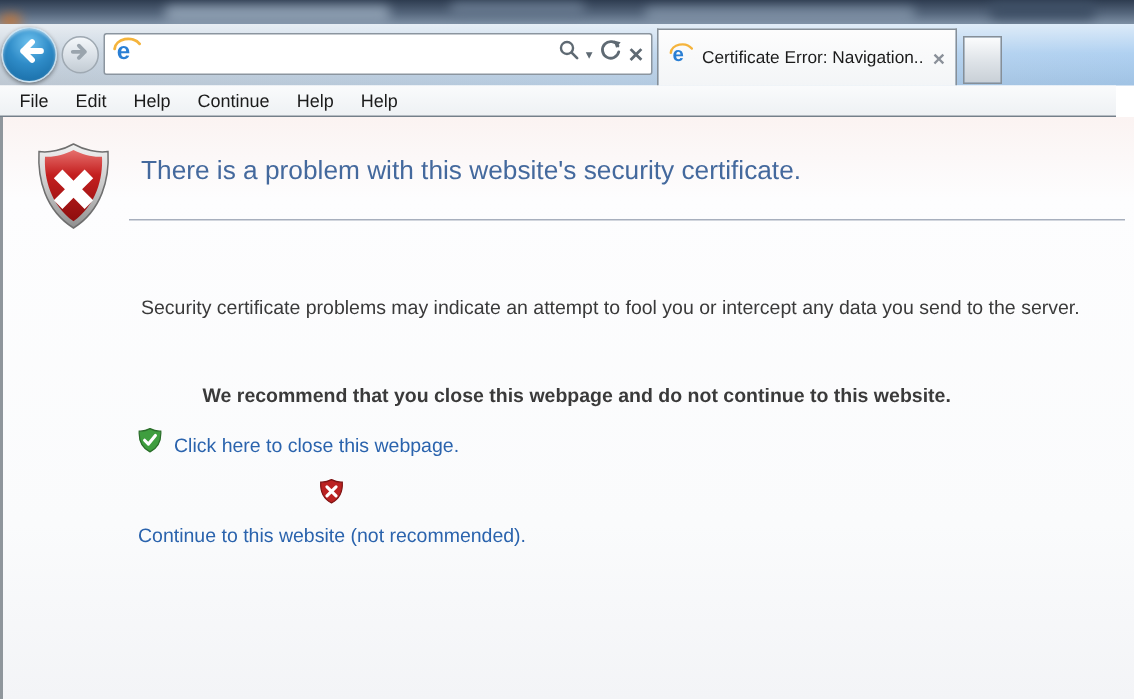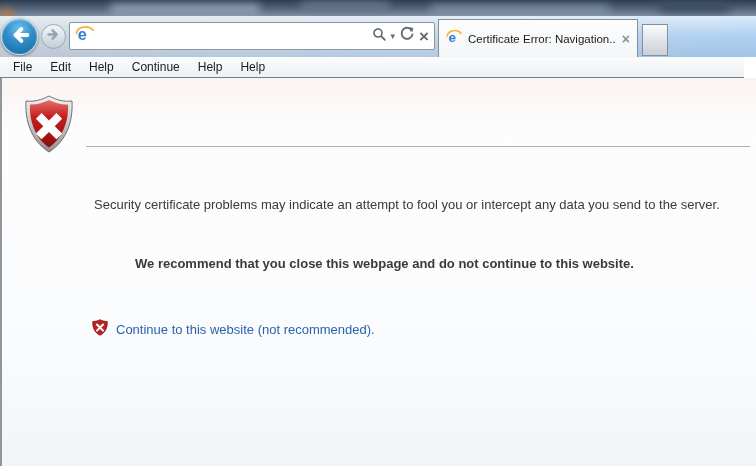--- a/index.html
+++ b/index.html
@@ -94,21 +94,21 @@
   .rule {
     position:absolute; left:84px; top:68px; width:664px; height:1px;
     background:#a7afbd;
   }
   .para { position:absolute; left:92px; width:652px; font-size:13px; color:#3a3a3a; line-height:1.45; }
   .p1 { top:82px; }
   .p2 { top:118px; }
   .rec { position:absolute; left:92px; top:178px; width:652px; font-size:13px; font-weight:bold; color:#3a3a3a;margin-left:41px; }
   .linkrow { position:absolute; left:90px; display:flex; align-items:center; gap:8px; cursor:pointer; }
   .row-close { top:207px; }
-  .row-continue { top:241px; }
+  .row-continue { top:241px;flex-direction:column; }
   .linkrow .link { font-size:13px; color:#2a63ad; }
   .moreinfo { position:absolute; left:87px; top:273px; display:flex; align-items:center; gap:10px; cursor:pointer; }
   .moreinfo .link { font-size:15px; color:#1f5d9e; }
 </style>
 </head>
 <body>
 
 <div id="window">
 
   <div class="titlebar">
@@ -201,25 +201,35 @@
               <stop offset=".35" stop-color="#c41f1f"></stop>
               <stop offset="1" stop-color="#8e0e0e"></stop>
           </linearGradient>
         </defs>
         <path d="M25 1 C32 5 41 7 48 6 C49 24 44 45 25 57 C6 45 1 24 2 6 C9 7 18 5 25 1 Z" fill="url(#shgray)" stroke="#6f6f6f" stroke-width="1"></path>
         <path d="M25 5 C31 8 38 10 44 9.5 C44.8 24 40 42 25 52.5 C10 42 5.2 24 6 9.5 C12 10 19 8 25 5 Z" fill="url(#shred)"></path>
         <path d="M16 18 L25 27 L34 18 L41 25 L32 34 L41 43 L34 50 L25 41 L16 50 L9 43 L18 34 L9 25 Z" fill="#ffffff" transform="scale(0.82) translate(5.5,4)"></path>
       </svg>
     </span>
 
+    <div class="page-heading">There is a problem with this website's security certificate.</div>
     <div class="rule"></div>
 
     <div class="para p2">Security certificate problems may indicate an attempt to fool you or intercept any data you send to the server.</div>
     <div class="rec">We recommend that you close this webpage and do not continue to this website.</div>
 
+    <div class="linkrow row-close">
+      <span>
+        <svg width="16" height="17" viewBox="0 0 20 21">
+          <path d="M10 .8 C12.8 2.3 16.3 3.1 19 2.9 C19.4 9.6 17.5 16.5 10 20.2 C2.5 16.5 .6 9.6 1 2.9 C3.7 3.1 7.2 2.3 10 .8 Z" fill="#3f9e3f" stroke="#2a6d2a" stroke-width="1"></path>
+          <path d="M5.5 10.5 L8.7 13.7 L14.5 6.5" stroke="#ffffff" stroke-width="2.6" fill="none" stroke-linecap="round" stroke-linejoin="round"></path>
+        </svg>
+      </span>
+      <span class="link">Click here to close this webpage.</span>
+    </div>
 
     <div class="linkrow row-continue">
       <span>
         <svg width="16" height="17" viewBox="0 0 20 21">
           <path d="M10 .8 C12.8 2.3 16.3 3.1 19 2.9 C19.4 9.6 17.5 16.5 10 20.2 C2.5 16.5 .6 9.6 1 2.9 C3.7 3.1 7.2 2.3 10 .8 Z" fill="#bb2222" stroke="#7d1313" stroke-width="1"></path>
           <path d="M6.2 6.8 L13.8 14.4 M13.8 6.8 L6.2 14.4" stroke="#ffffff" stroke-width="2.6" fill="none" stroke-linecap="round"></path>
         </svg>
       </span>
       <span class="link">Continue to this website (not recommended).</span>
     </div>

